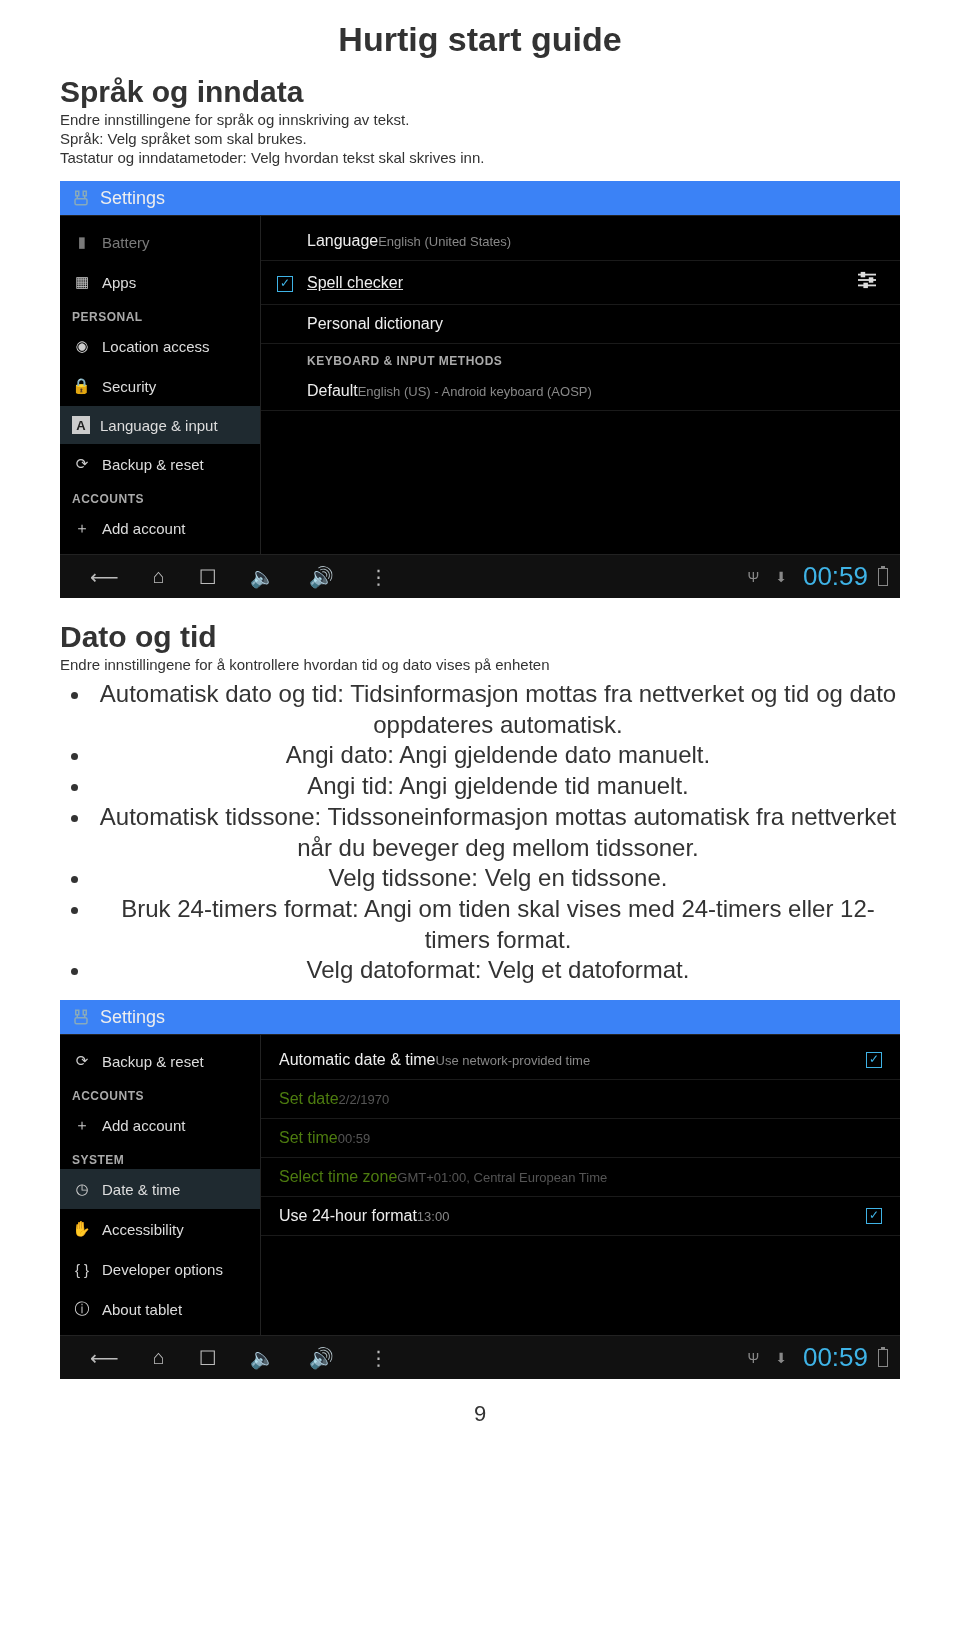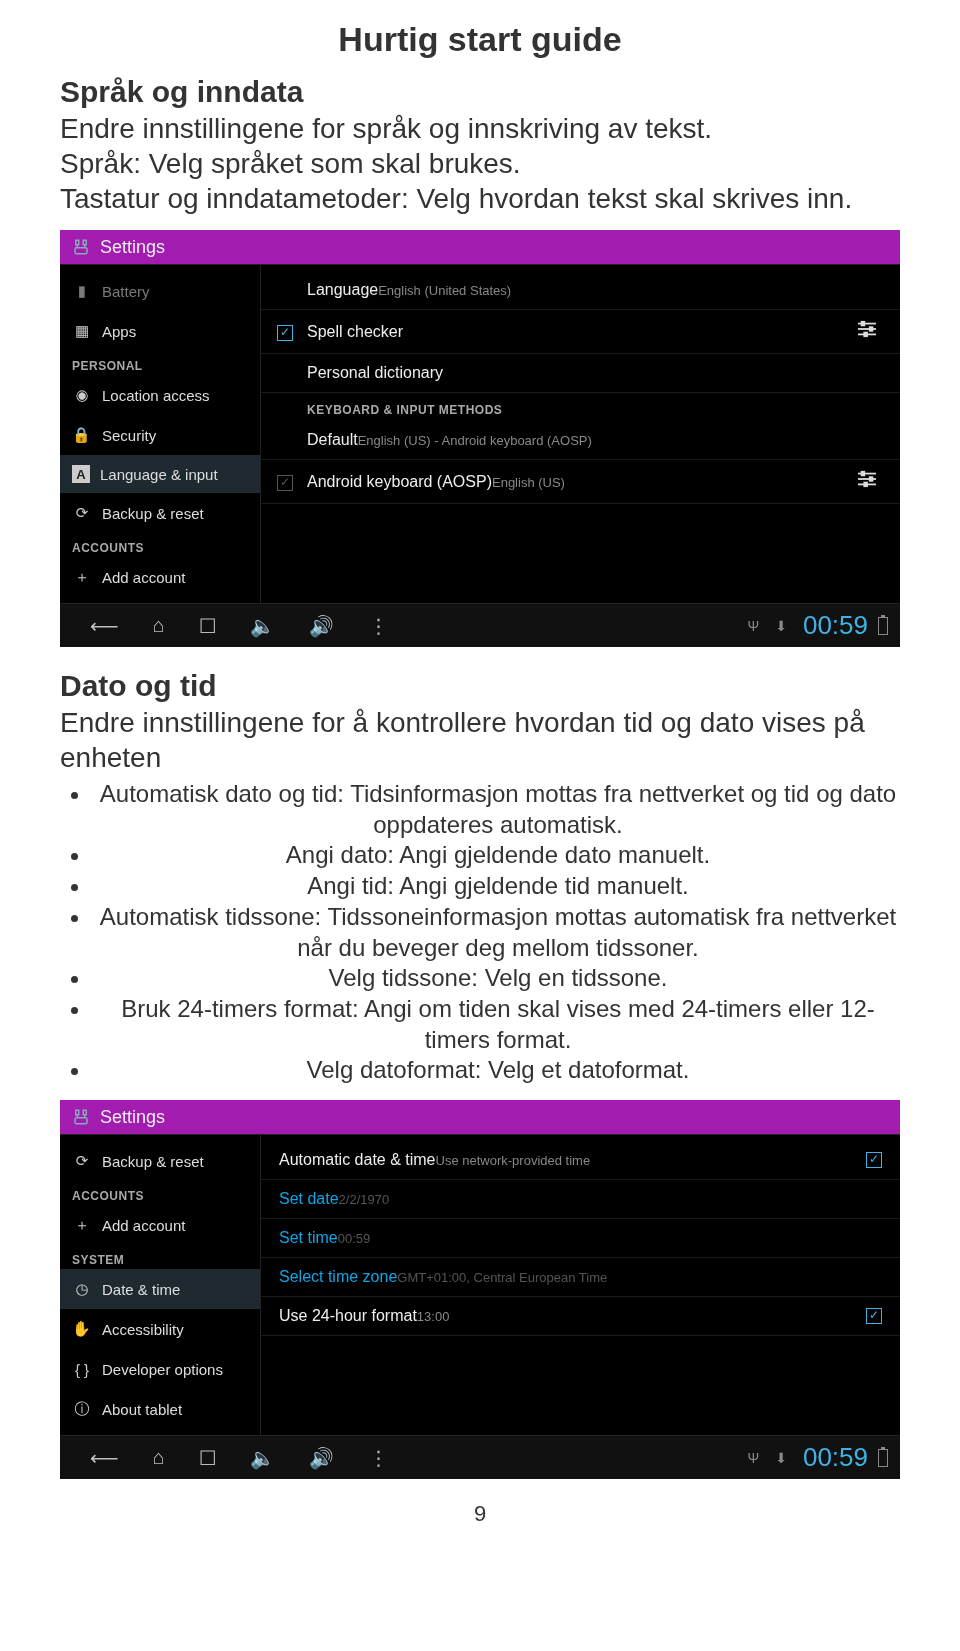--- a/index.html
+++ b/index.html
@@ -21,21 +21,21 @@
     margin-bottom: 0;
   }
   .section-h {
     font-size: 30px;
     font-weight: bold;
     color: #333;
     margin-top: 16px;
     margin-bottom: 2px;
   }
   .para {
-    font-size: 28px;
+    font-size: 15px;
     color: #333;
     line-height: 1.25;
     margin: 0;
   }
   ul.bullets {
     margin: 4px 0 12px 32px;
     padding: 0;
     text-align: center;
   }
   ul.bullets li {
@@ -53,21 +53,21 @@
     width: 100%;
     font-family: Arial, sans-serif;
     font-size: 16px;
     margin: 14px 0 22px 0;
   }
   .shot-titlebar {
     display: flex;
     align-items: center;
     padding: 6px 10px;
     border-bottom: 1px solid #222;
-    background: #a21caf;
+    background: #3b82f6;
   }
   .shot-titlebar .icon {
     width: 22px; height: 22px;
     display: inline-flex;
     align-items: center; justify-content: center;
     margin-right: 8px;
     color: #bbb;
   }
   .shot-titlebar .ttl {
     font-size: 18px;
@@ -114,21 +114,21 @@
   .c-row {
     display: flex;
     align-items: center;
     justify-content: space-between;
     padding: 10px 18px 10px 46px;
     border-bottom: 1px solid #1a1a1a;
   }
   .c-row .left { display:flex; flex-direction: row; }
   .c-row .label { font-size: 16px; color: #eee; }
   .c-row .sub { font-size: 13px; color: #888; margin-top: 2px; }
-  .c-row.disabled .label { color: #0ea5e9; }
+  .c-row.disabled .label { color: #4d7c0f; }
   .c-row.disabled .sub { color: #555; }
   .c-cat {
     padding: 10px 18px 4px 46px;
     font-size: 12px;
     font-weight: bold;
     color: #aaa;
     letter-spacing: 0.5px;
   }
   .chk {
     width: 14px; height: 14px;
@@ -136,21 +136,21 @@
     display: inline-flex;
     align-items: center; justify-content: center;
     position: absolute;
     margin-left: -30px;
     margin-top: 2px;
   }
   .chk.on { border-color:#3fb3e6; }
   .chk.on::after { content:"✓"; font-size:12px; color:#3fb3e6; margin-top:-2px; }
   .chk.dim { border-color:#555; }
   .chk.dim::after { content:"✓"; font-size:12px; color:#555; margin-top:-2px; }
-  .c-row .rel { position: relative; }
+  .c-row .rel { position: relative; text-decoration: underline; }
   .slider-ic {
     color:#ddd; font-size:18px;
     padding-right: 4px;
   }
 
   .navbar {
     display: flex;
     align-items: center;
     justify-content: space-between;
     background: #111;
@@ -252,37 +252,20 @@
             <span class="label">Personal dictionary</span>
           </div>
         </div>
         <div class="c-cat">KEYBOARD &amp; INPUT METHODS</div>
         <div class="c-row">
           <div class="left">
             <span class="label">Default</span>
             <span class="sub">English (US) - Android keyboard (AOSP)</span>
           </div>
         </div>
-        <div class="c-row">
-          <div class="left rel">
-            <span class="chk dim"></span>
-            <span class="label">Android keyboard (AOSP)</span>
-            <span class="sub">English (US)</span>
-          </div>
-          <span class="slider-ic">
-            <svg width="22" height="18" viewBox="0 0 24 20" stroke="#ddd" stroke-width="2" fill="none">
-                <line x1="2" y1="4" x2="22" y2="4"></line>
-                <line x1="2" y1="10" x2="22" y2="10"></line>
-                <line x1="2" y1="16" x2="22" y2="16"></line>
-                <rect x="6" y="2" width="3" height="4" fill="#ddd"></rect>
-                <rect x="15" y="8" width="3" height="4" fill="#ddd"></rect>
-                <rect x="9" y="14" width="3" height="4" fill="#ddd"></rect>
-              </svg>
-          </span>
-        </div>
       </div>
     </div>
     <div class="navbar">
       <div class="nav-left">
         <span class="nic">⟵</span>
         <span class="nic">⌂</span>
         <span class="nic">☐</span>
         <span class="nic">🔈</span>
         <span class="nic">🔊</span>
         <span class="nic">⋮</span>

